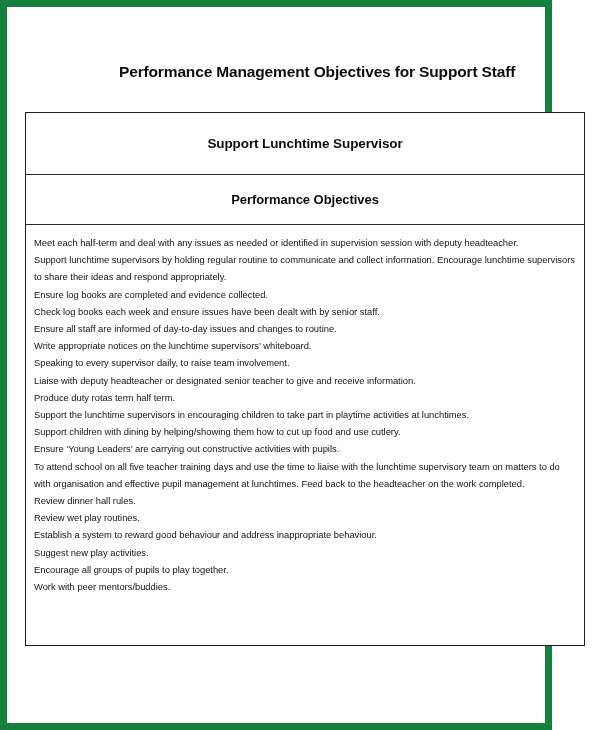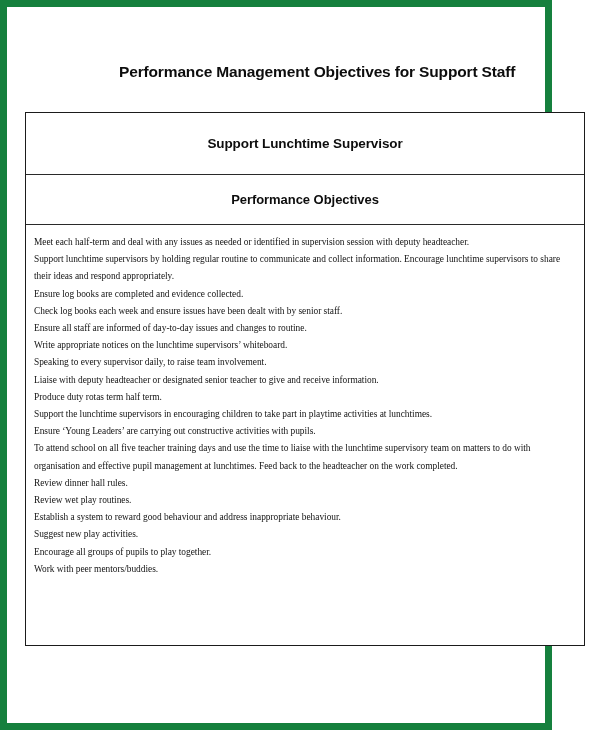--- a/index.html
+++ b/index.html
@@ -66,21 +66,20 @@
   .subhead-title {
     font-size: 13px;
     font-weight: bold;
     letter-spacing: -0.05px;
     color: #0d0d0d;
   }
   .row-body {
     box-sizing: border-box;
     padding: 9px 8px 42px 8px;
     min-height: 420px;
-    font-family: Liberation Serif, serif;
   }
   .objective-line {
     font-size: 9.4px;
     line-height: 17.2px;
     color: #131313;
     letter-spacing: -0.02px;
     white-space: normal;
   }
 </style>
 </head>
@@ -104,20 +103,21 @@
     <div class="objective-line">Meet each half-term and deal with any issues as needed or identified in supervision session with deputy headteacher.</div>
         <div class="objective-line">Support lunchtime supervisors by holding regular routine to communicate and collect information. Encourage lunchtime supervisors to share their ideas and respond appropriately.</div>
         <div class="objective-line">Ensure log books are completed and evidence collected.</div>
         <div class="objective-line">Check log books each week and ensure issues have been dealt with by senior staff.</div>
         <div class="objective-line">Ensure all staff are informed of day-to-day issues and changes to routine.</div>
         <div class="objective-line">Write appropriate notices on the lunchtime supervisors’ whiteboard.</div>
         <div class="objective-line">Speaking to every supervisor daily, to raise team involvement.</div>
         <div class="objective-line">Liaise with deputy headteacher or designated senior teacher to give and receive information.</div>
         <div class="objective-line">Produce duty rotas term half term.</div>
         <div class="objective-line">Support the lunchtime supervisors in encouraging children to take part in playtime activities at lunchtimes.</div>
+        <div class="objective-line">Support children with dining by helping/showing them how to cut up food and use cutlery.</div>
         <div class="objective-line">Ensure ‘Young Leaders’ are carrying out constructive activities with pupils.</div>
         <div class="objective-line">To attend school on all five teacher training days and use the time to liaise with the lunchtime supervisory team on matters to do with organisation and effective pupil management at lunchtimes. Feed back to the headteacher on the work completed.</div>
         <div class="objective-line">Review dinner hall rules.</div>
         <div class="objective-line">Review wet play routines.</div>
         <div class="objective-line">Establish a system to reward good behaviour and address inappropriate behaviour.</div>
         <div class="objective-line">Suggest new play activities.</div>
         <div class="objective-line">Encourage all groups of pupils to play together.</div>
         <div class="objective-line">Work with peer mentors/buddies.</div>
       </div>
 

